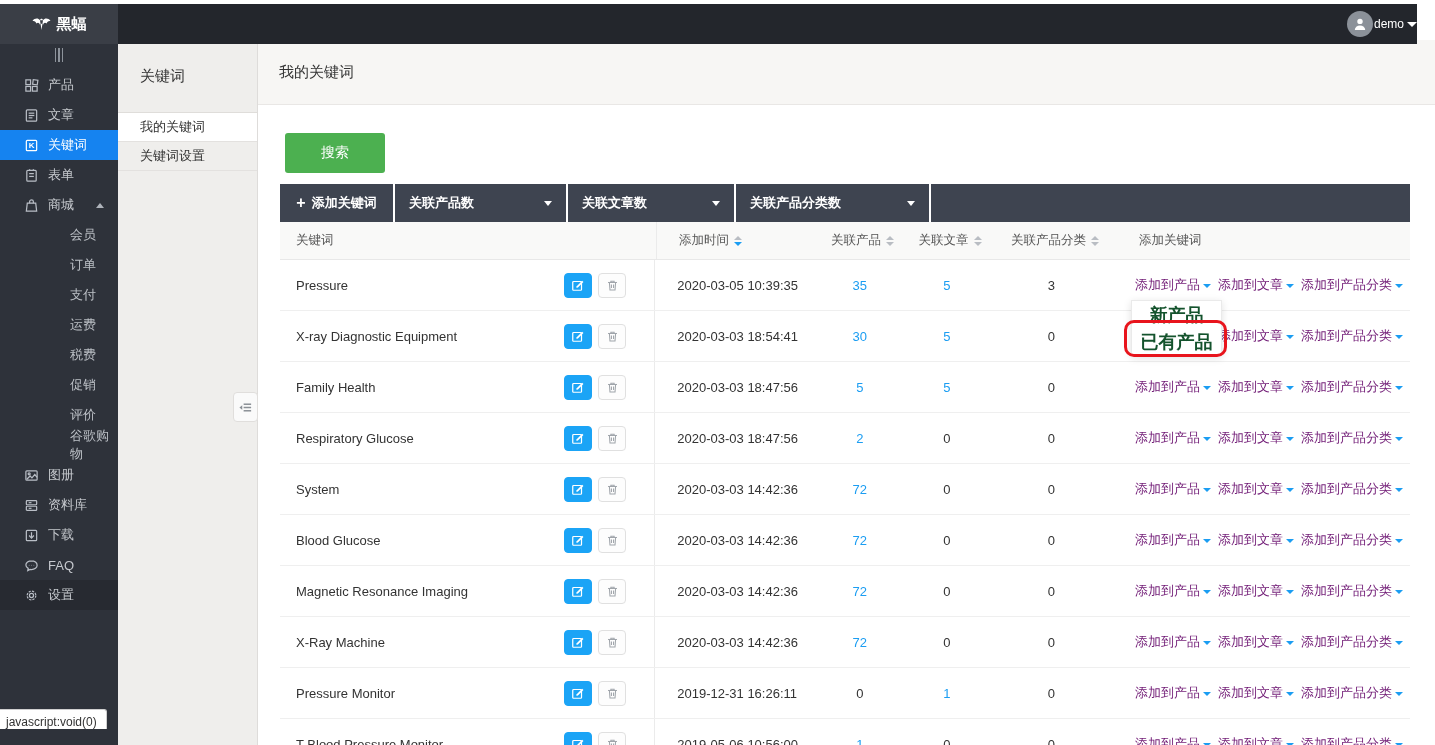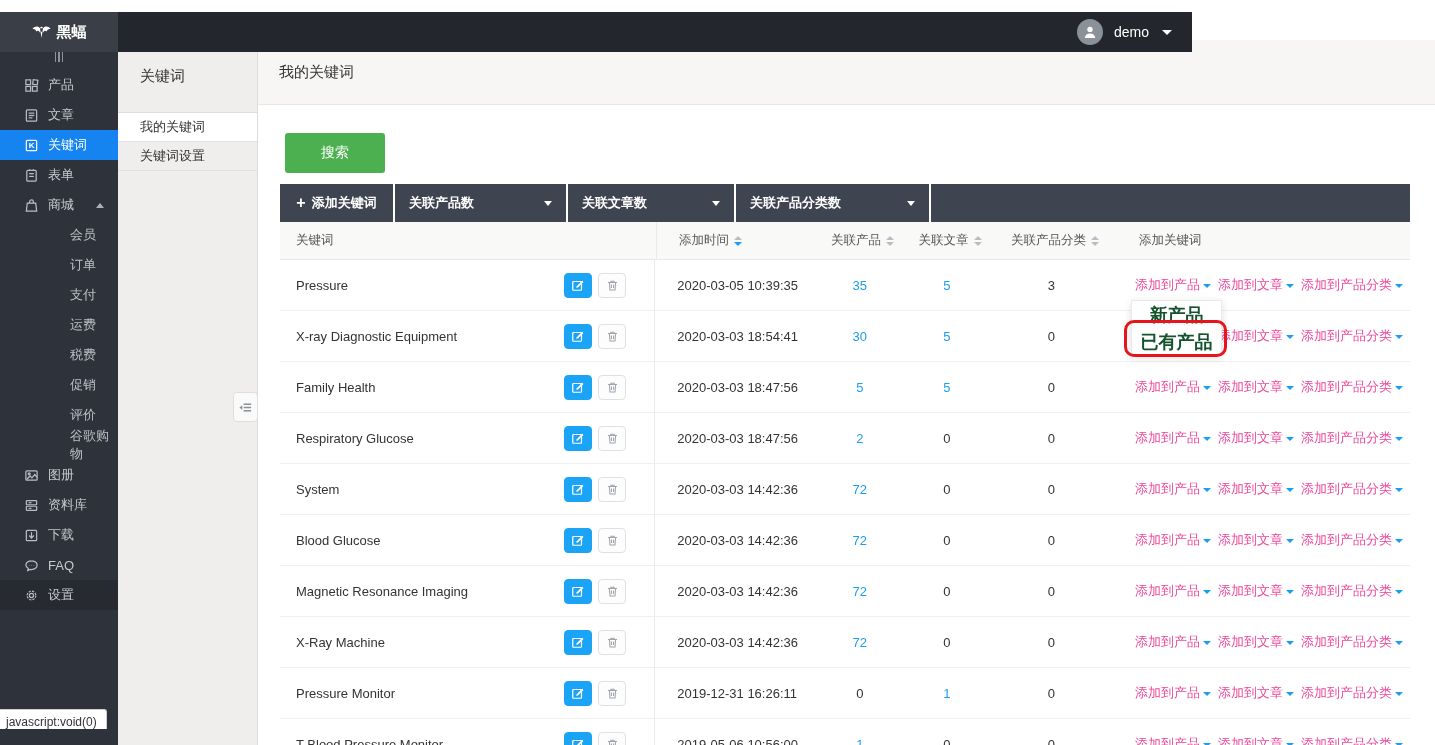--- a/index.html
+++ b/index.html
@@ -1,22 +1,22 @@
 <!DOCTYPE html>
 <html><head>
 <meta charset="utf-8">
 <style>
   * { margin:0; padding:0; box-sizing:border-box; }
   html,body { width:1435px; height:745px; overflow:hidden; font-family:"Liberation Sans","DejaVu Sans",sans-serif; background:#fff; position:relative; }
 
   
-  .topbar { position:absolute; left:0; top:12px; width:1192px; height:40px; background:#23262c; display:flex; align-items:center; z-index:30;justify-content:space-between; }
+  .topbar { position:absolute; left:0; top:4px; width:1417px; height:40px; background:#23262c; display:flex; align-items:center; z-index:30;justify-content:space-between; }
   .brand { width:118px; height:40px; background:#3a3e46; display:flex; align-items:center; justify-content:center; gap:6px; color:#fff; font-size:15px; font-weight:bold; }
   .brand svg { width:19px; height:14px; }
-  .topbar-user { margin-left:auto; display:flex; align-items:center; gap:11px; padding-right:20px; color:#fff; font-size:14px; cursor:pointer; }
+  .topbar-user { margin-left:auto; display:flex; align-items:center; gap:1px; color:#fff; font-size:12px; cursor:pointer; }
   .avatar { width:26px; height:26px; border-radius:50%; background:#8b9199; display:flex; align-items:center; justify-content:center; overflow:hidden; }
   .caret-w { width:0; height:0; border-left:5px solid transparent; border-right:5px solid transparent; border-top:5px solid #fff; margin-left:2px; }
 
   
   .sidebar { position:absolute; left:0; top:40px; width:118px; height:705px; background:#2e323a; z-index:20; }
   .side-collapse { height:30px; display:flex; align-items:center; justify-content:center; gap:2px; cursor:pointer; }
   .side-collapse i { display:block; width:1.5px; height:14px; background:#8d939b; }
   .side-item { height:30px; display:flex; align-items:center; padding-left:23px; gap:9px; color:#c6c9ce; font-size:13px; cursor:pointer; position:relative; }
   .side-item .icon { width:16px; height:16px; color:#b9bec6; display:flex; align-items:center; justify-content:center; }
   .side-item.active { background:#1583f0; color:#fff; }
@@ -58,21 +58,21 @@
   .c-time { width:163px; padding-left:22px; }
   .c-n1 { width:85px; text-align:center; }
   .c-n2 { width:90px; text-align:center; }
   .c-n3 { width:120px; text-align:center; }
   .c-act { flex:1; padding-left:24px; white-space:nowrap; }
   .kw-text { flex:1; }
   .row-btns { display:flex; gap:6px; margin-left:auto; }
   .btn-edit { width:28px; height:25px; background:#1ba4f6; border:1px solid #1ba4f6; border-radius:4px; display:flex; align-items:center; justify-content:center; cursor:pointer; }
   .btn-del { width:28px; height:25px; background:#fdfdfd; border:1px solid #e0e0e0; border-radius:4px; display:flex; align-items:center; justify-content:center; cursor:pointer; }
   .num-link { color:#1b9df2; cursor:pointer; }
-  .act-link { color:#ec4899; margin-right:7px; cursor:pointer; }
+  .act-link { color:#701a75; margin-right:7px; cursor:pointer; }
   .act-caret { display:inline-block; width:0; height:0; border-left:4px solid transparent; border-right:4px solid transparent; border-top:4.5px solid #1b9df2; margin-left:3px; vertical-align:1px; }
   .sorts { display:inline-flex; flex-direction:column; gap:2px; margin-left:5px; vertical-align:-2px; }
   .tri-u { width:0; height:0; border-left:4px solid transparent; border-right:4px solid transparent; border-bottom:4.5px solid #b9bdc3; }
   .tri-d { width:0; height:0; border-left:4px solid transparent; border-right:4px solid transparent; border-top:4.5px solid #b9bdc3; }
   .tri-d.on { border-top-color:#1b9df2; }
   .th-c { display:inline-flex; align-items:center; justify-content:flex-end; }
 
   
   .panel-toggle { position:absolute; left:233px; top:392px; width:25px; height:30px; background:#fafafa; border:1px solid #e0dedc; border-radius:4px; display:flex; align-items:center; justify-content:center; z-index:15; cursor:pointer; }
 

